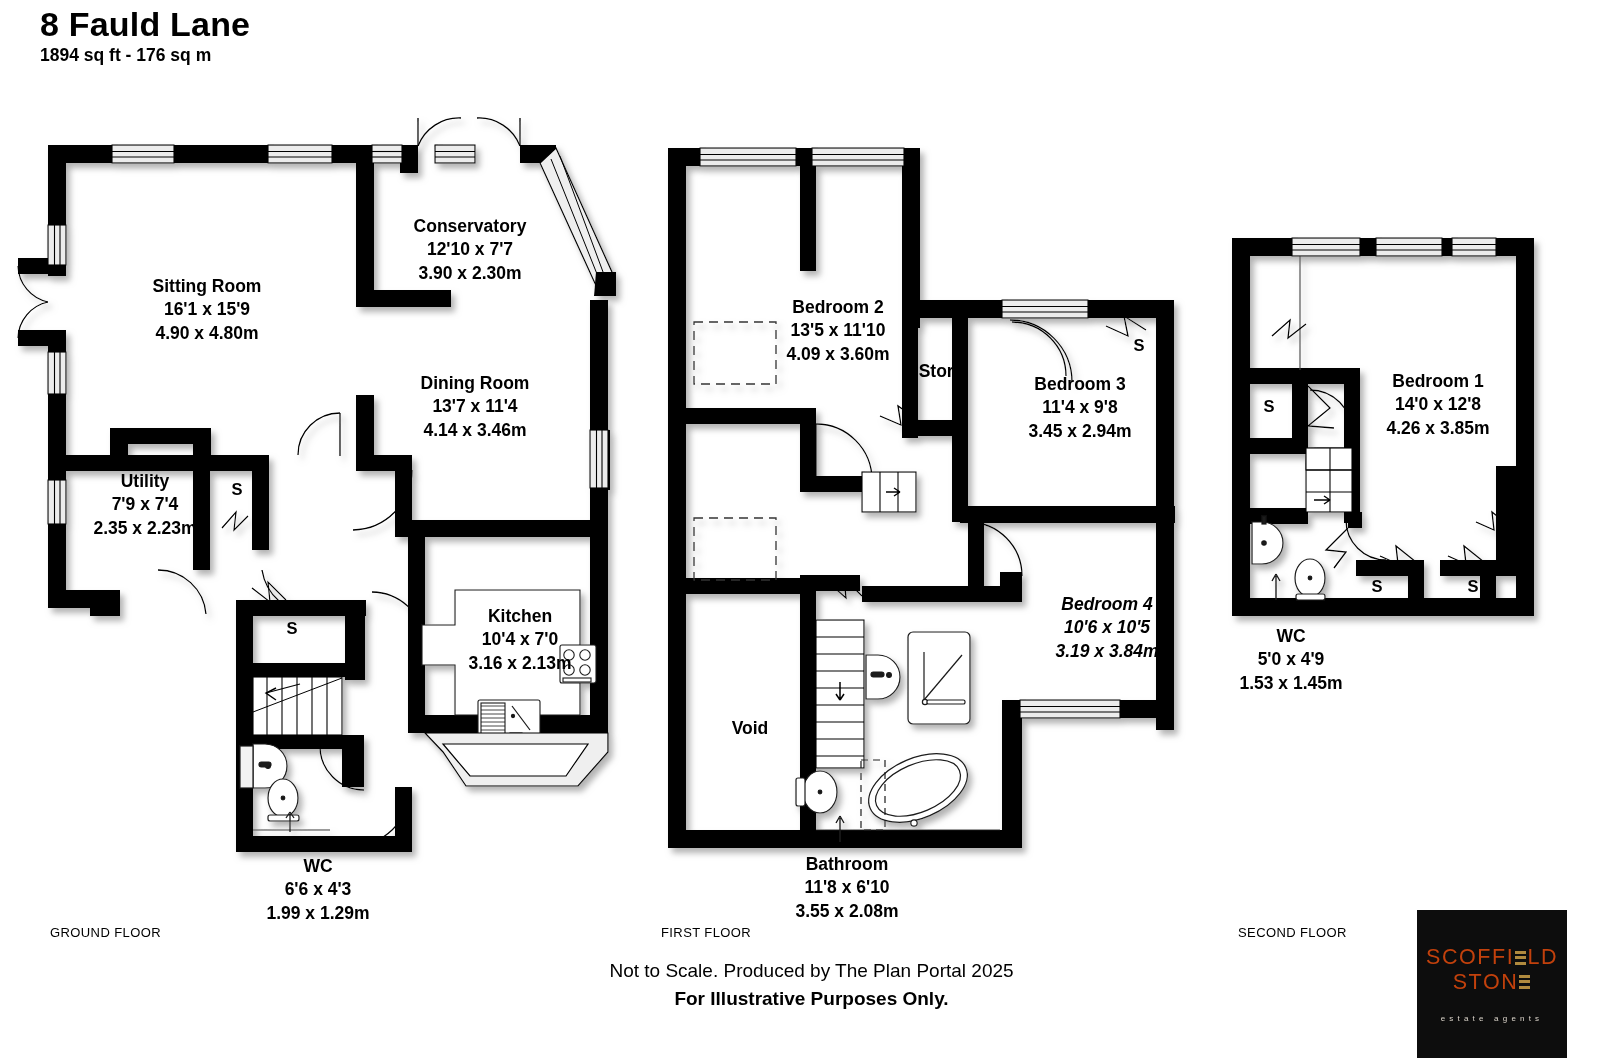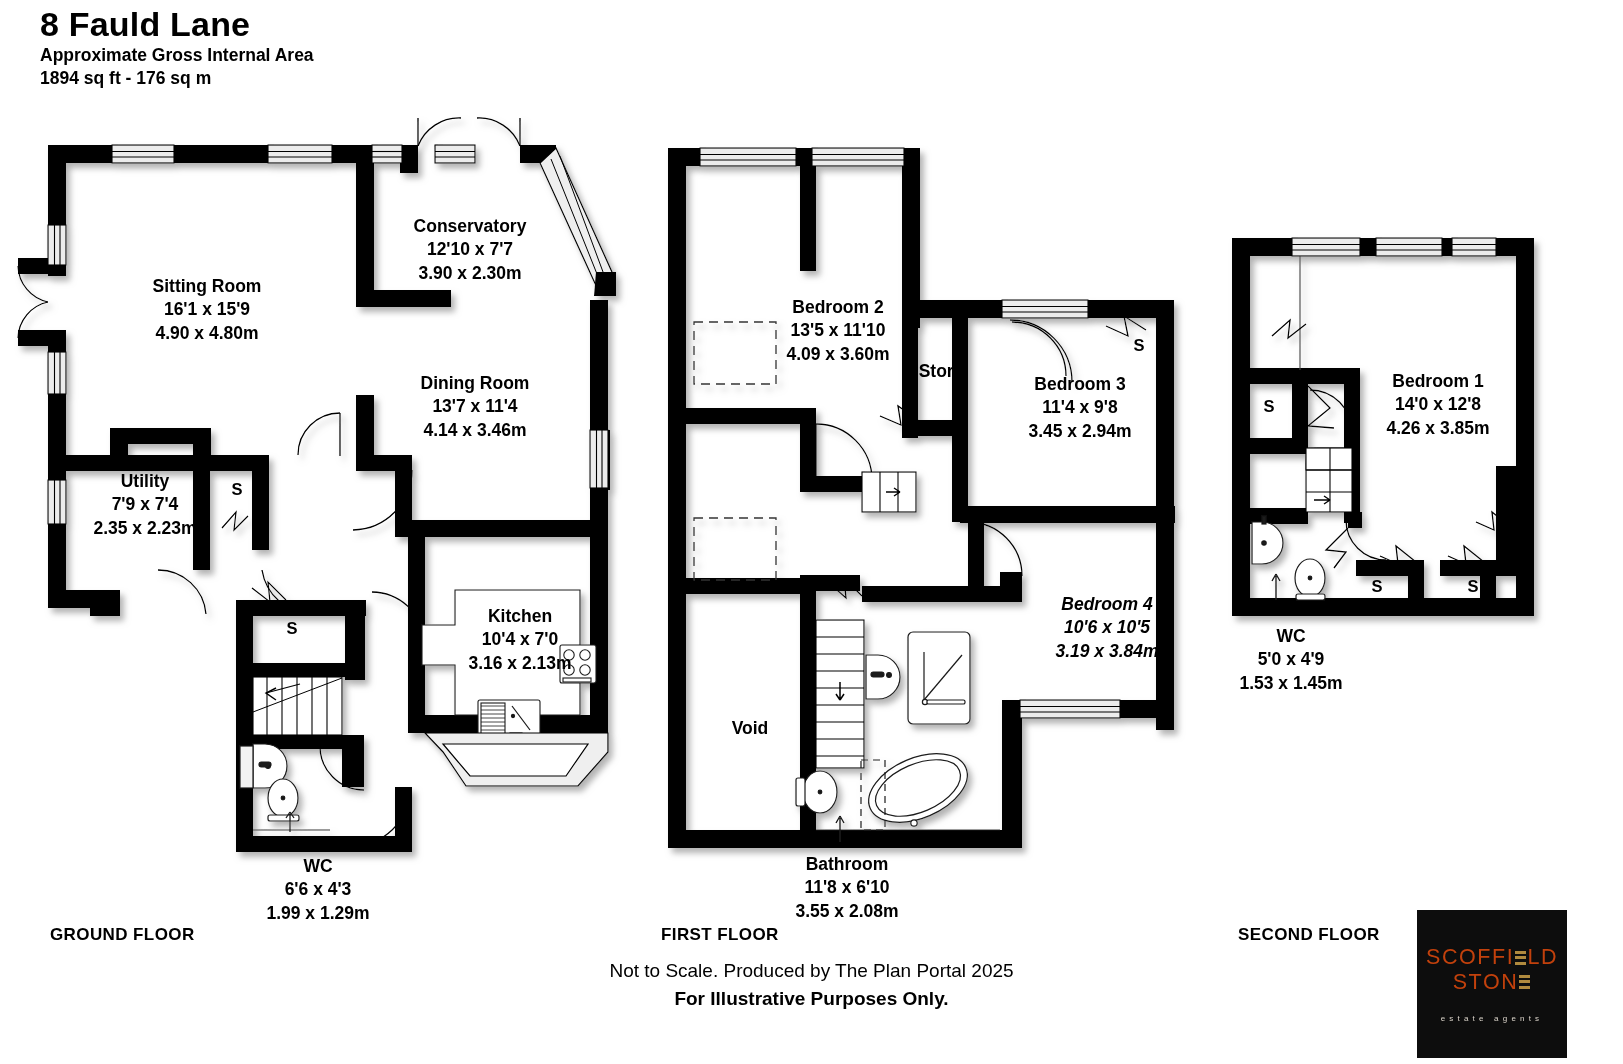--- a/index.html
+++ b/index.html
@@ -11,21 +11,21 @@
   #header{position:absolute;left:0;top:0;width:1397px;margin-left:40px;}
   #header .title{font-size:34px;font-weight:bold;letter-spacing:.2px;margin-top:5px;line-height:1.15;}
   #header .sub{font-size:17.5px;font-weight:bold;line-height:1.33;}
 
   .roomlabel{position:absolute;text-align:center;font-weight:bold;
              line-height:1.33;white-space:nowrap;}
   .roomlabel .nm{font-size:17.5px;display:block;}
   .roomlabel .d1{font-size:17.5px;display:block;}
   .roomlabel .d2{font-size:17.5px;display:block;}
 
-  .floorlabel{position:absolute;font-size:17px;font-weight:bold;letter-spacing:.4px;}
+  .floorlabel{position:absolute;font-size:13px;font-weight:normal;letter-spacing:.4px;}
 
   .sglyph{position:absolute;font-size:16.5px;font-weight:bold;text-align:center;
           width:22px;line-height:1;}
 
   #footer{position:absolute;left:0;top:957px;width:1623px;text-align:center;}
   #footer .f1{font-size:19px;line-height:1.45;}
   #footer .f2{font-size:19px;font-weight:bold;line-height:1.45;}
 
   
   #logo{position:absolute;left:1417px;top:910px;width:150px;height:148px;
@@ -38,21 +38,20 @@
         vertical-align:middle;margin:0 1px;position:relative;top:-1px;}
   #logo .tag{color:#ddd6cc;font-size:8px;letter-spacing:4.2px;margin-top:20px;}
 
   svg{position:absolute;left:0;top:0;}
 </style>
 </head>
 <body>
 
 <div id="header">
   <div class="title">8 Fauld Lane</div>
-  <div class="sub">Approximate Gross Internal Area</div>
   <div class="sub">1894 sq ft - 176 sq m</div>
 </div>
 
 <svg width="1623" height="1064" viewBox="0 0 1623 1064">
   <defs>
     <filter id="sh" x="-30%" y="-30%" width="180%" height="180%">
       <feDropShadow dx="4" dy="5" stdDeviation="3.4" flood-color="#9a9a9a" flood-opacity="0.75"></feDropShadow>
     </filter>
     <filter id="shs" x="-40%" y="-40%" width="200%" height="200%">
       <feDropShadow dx="3" dy="4" stdDeviation="2.6" flood-color="#a0a0a0" flood-opacity="0.7"></feDropShadow>

